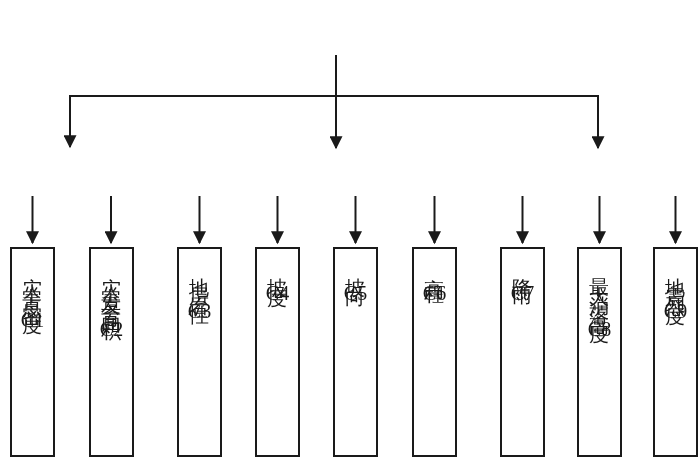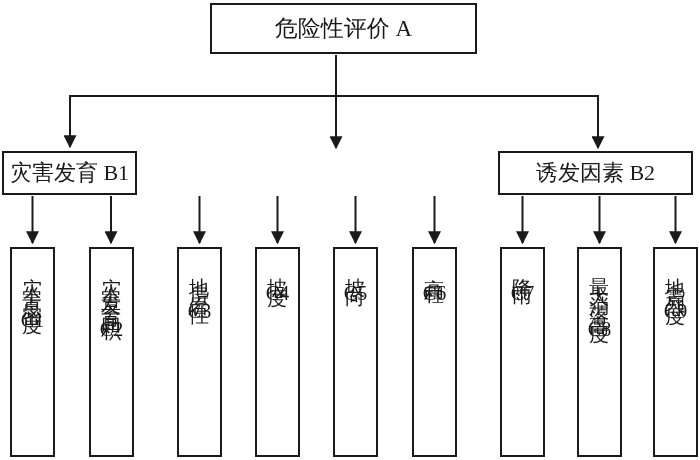--- a/index.html
+++ b/index.html
@@ -55,24 +55,21 @@
     <line x1="199.5" y1="196" x2="199.5" y2="243" marker-end="url(#arw)"></line>
     <line x1="277.5" y1="196" x2="277.5" y2="243" marker-end="url(#arw)"></line>
     <line x1="355.5" y1="196" x2="355.5" y2="243" marker-end="url(#arw)"></line>
     <line x1="434.5" y1="196" x2="434.5" y2="243" marker-end="url(#arw)"></line>
 
     <line x1="522.5" y1="196" x2="522.5" y2="243" marker-end="url(#arw)"></line>
     <line x1="599.5" y1="196" x2="599.5" y2="243" marker-end="url(#arw)"></line>
     <line x1="675.5" y1="196" x2="675.5" y2="243" marker-end="url(#arw)"></line>
   </svg>
 
-  <div class="box root">危险性评价 A</div>
 
-  <div class="box branch" id="b1">灾害发育 B1</div>
-  <div class="box branch" id="b3">诱发因素 B2</div>
 
   <div class="box leaf" style="left:10px">
     <span class="vchars">灾害点密度</span>
     <span class="vcode">C1</span>
   </div>
   <div class="box leaf" style="left:89px">
     <span class="vchars">灾害发育面积</span>
     <span class="vcode">C2</span>
   </div>
   <div class="box leaf" style="left:177px">

